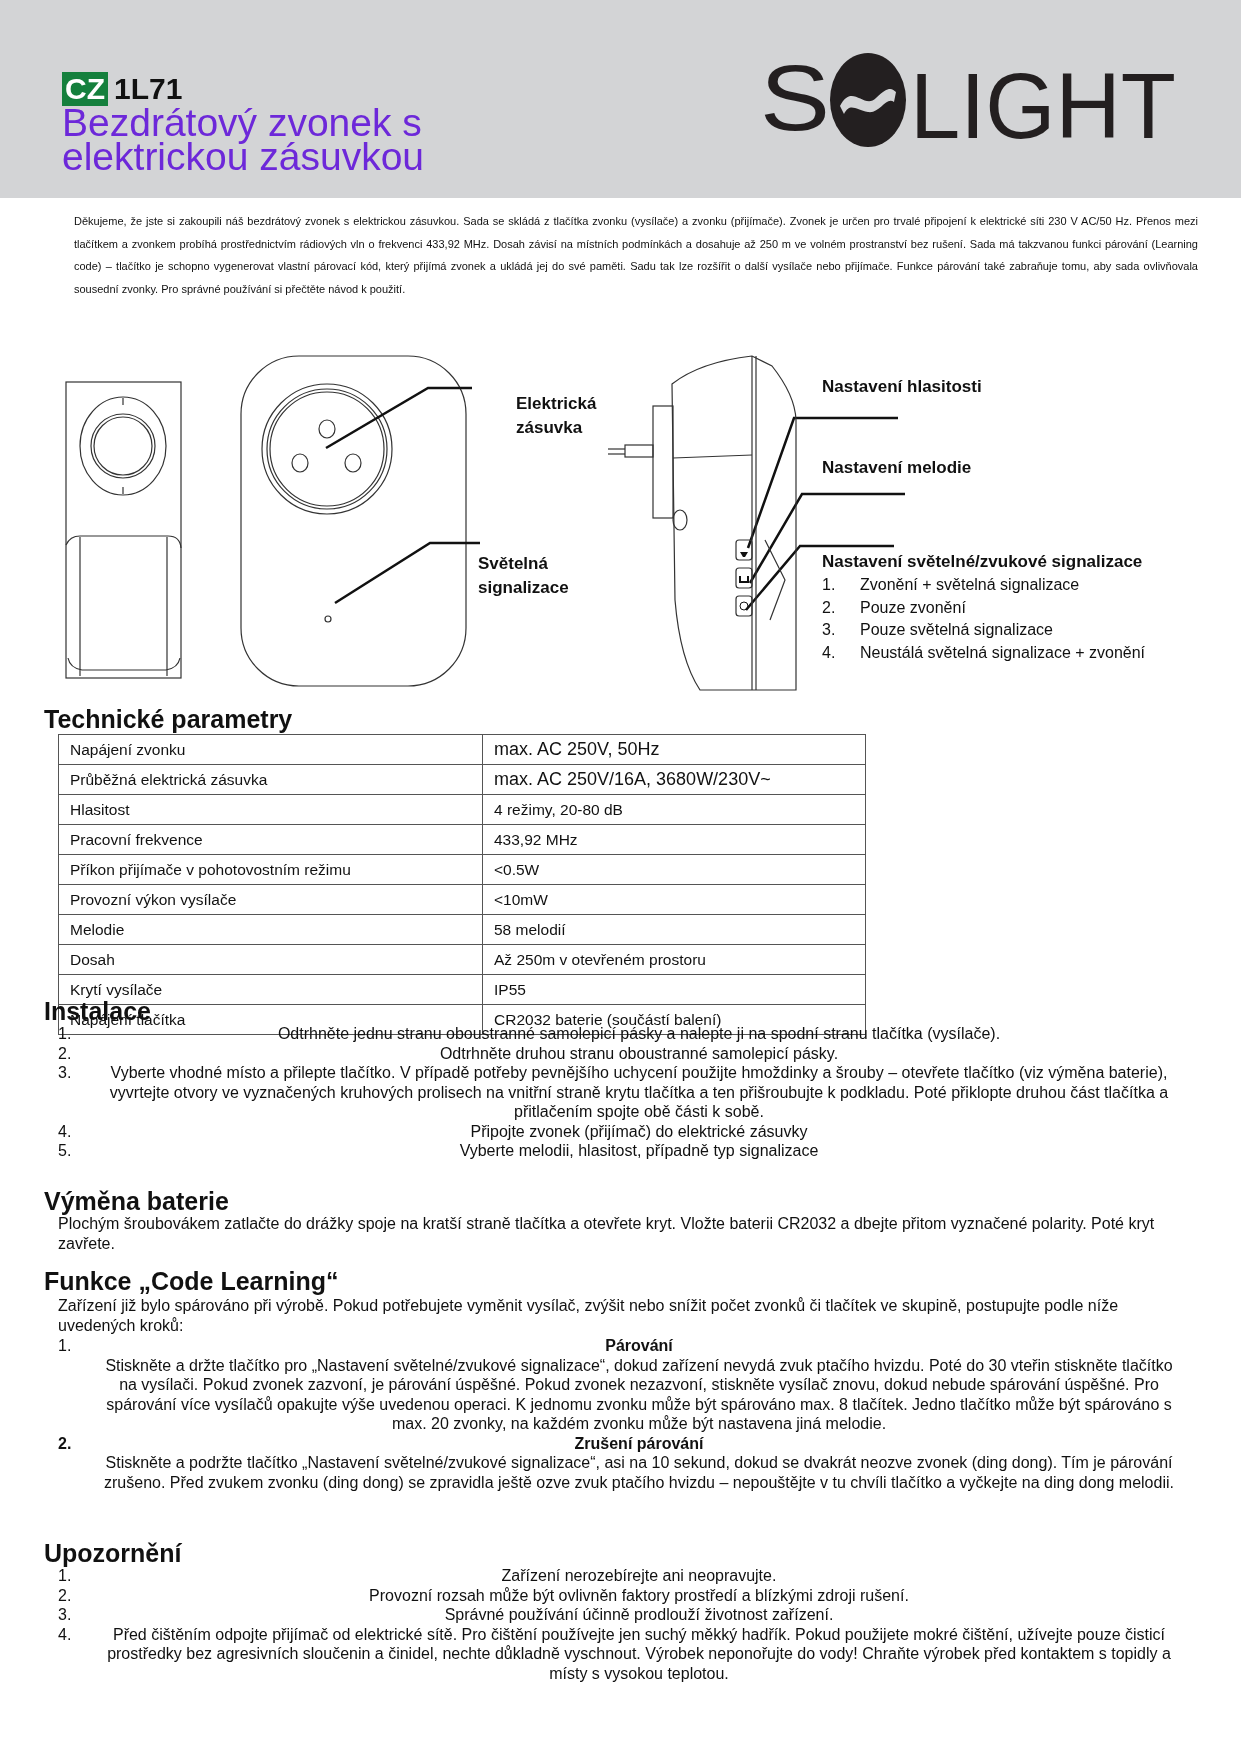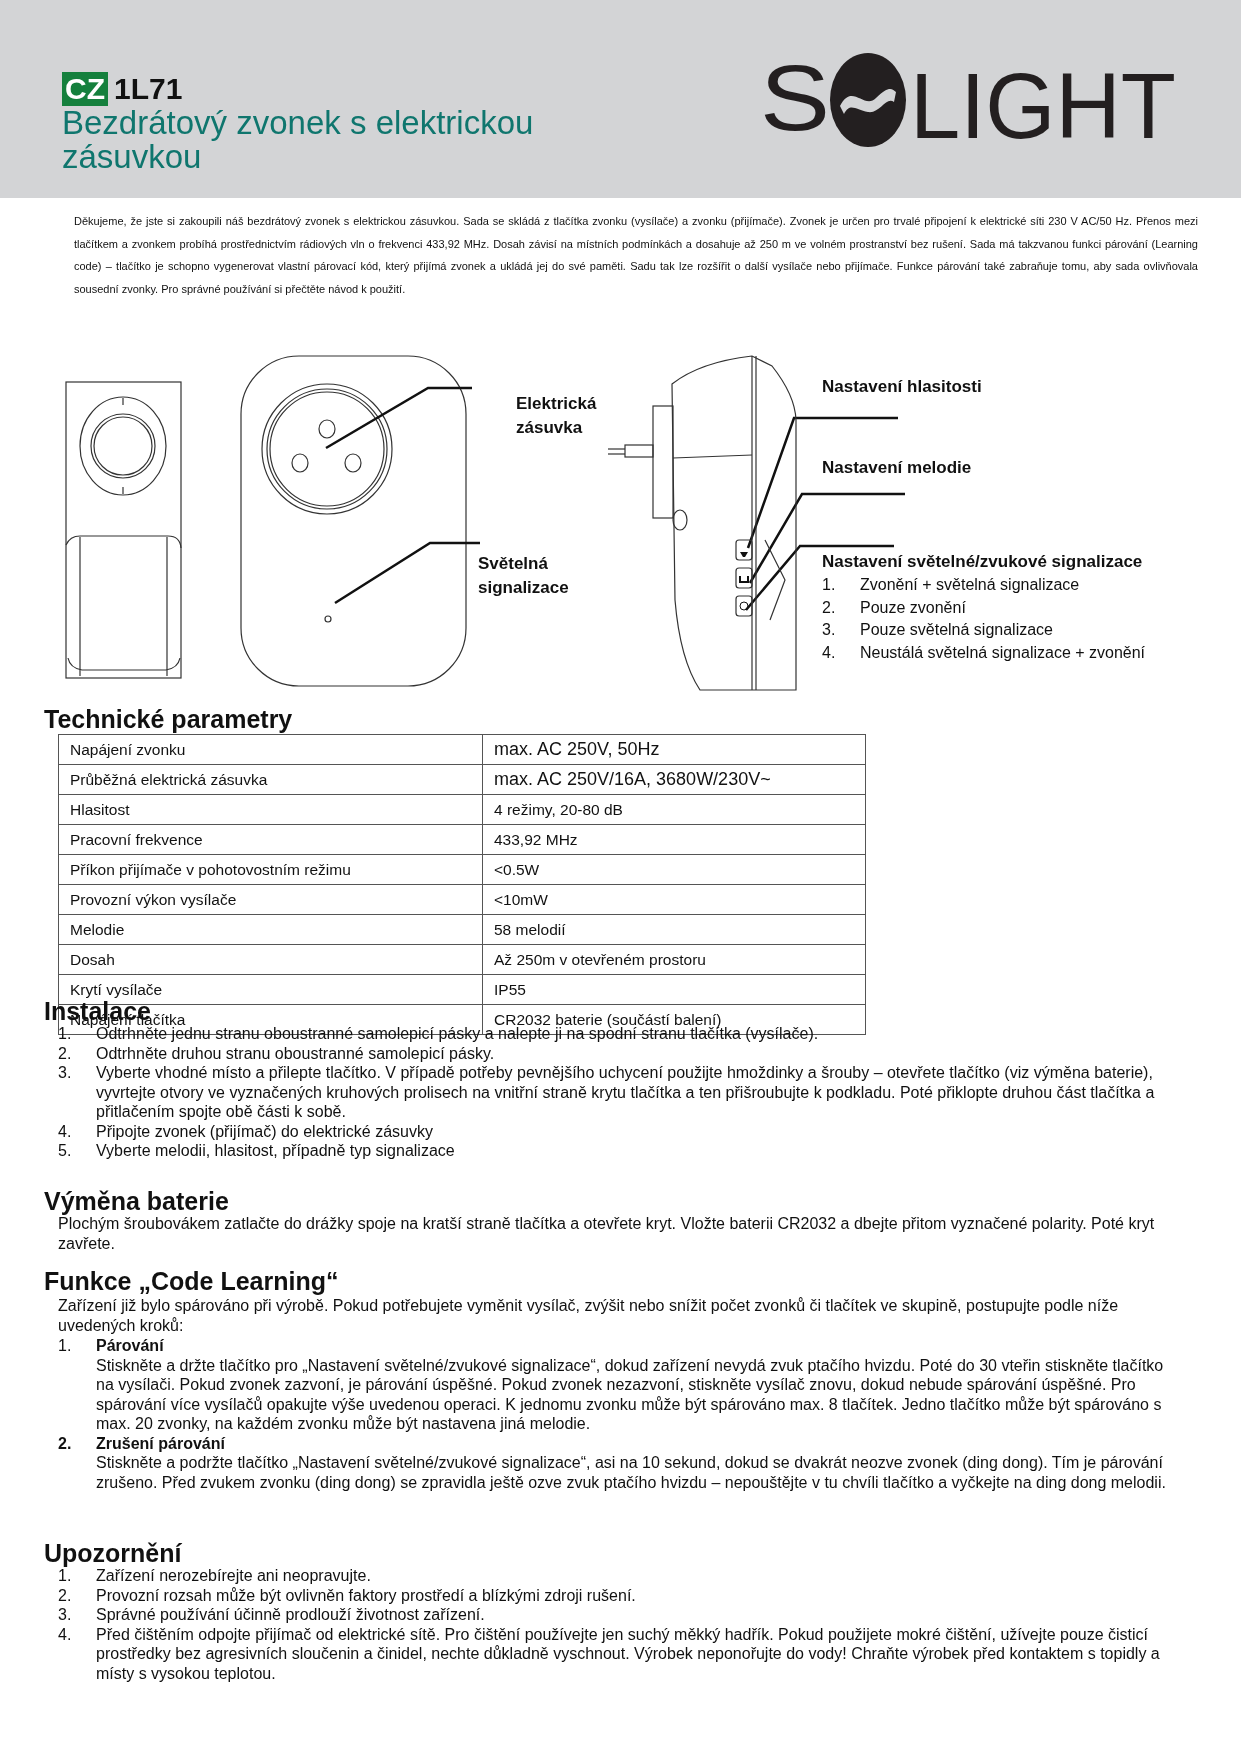--- a/index.html
+++ b/index.html
@@ -2,42 +2,42 @@
 <html><head>
 <meta charset="utf-8">
 <style>
   * { box-sizing: border-box; margin: 0; padding: 0; }
   html, body { width: 1241px; height: 1754px; background: #ffffff; }
   body { font-family: "Liberation Sans", sans-serif; color: #111; position: relative; overflow: hidden; }
 
   .header { position: absolute; left: 0; top: 0; width: 1241px; height: 198px; background: #d3d4d6; }
   .hdr-model { position: absolute; left: 62px; top: 72px; font-size: 30px; font-weight: bold; line-height: 34px; display: flex; align-items: center; }
   .cz-badge { background: #15803d; color: #fff; padding: 0 3px; margin-right: 6px; }
-  .hdr-title { position: absolute; left: 62px; top: 106px; width: 520px; font-size: 33px; line-height: 34px; color: #0f766e; }
+  .hdr-title { position: absolute; left: 62px; top: 106px; width: 520px; font-size: 39px; line-height: 34px; color: #6d28d9; }
   .logo { position: absolute; left: 760px; top: 52px; width: 420px; height: 96px; }
 
   .intro { position: absolute; left: 74px; top: 210px; width: 1124px; font-size: 11px; line-height: 22.6px; text-align: justify; }
 
   .figures { position: absolute; left: 0; top: 350px; width: 1241px; height: 345px; }
   .lbl { position: absolute; font-size: 17px; font-weight: bold; line-height: 24px; }
   .sig-list { position: absolute; left: 822px; top: 574px; font-size: 16px; line-height: 22.6px; }
   .sig-list li { list-style: none; display: flex; }
   .sig-list .num { width: 38px; }
 
   h2.sec { position: absolute; left: 44px; font-size: 25px; font-weight: bold; line-height: 26px; }
 
   table.tech { position: absolute; left: 58px; top: 734px; width: 808px; border-collapse: collapse; font-size: 15.5px; }
   table.tech td { border: 1.5px solid #555; height: 23.7px; padding: 4px 11px; line-height: 21px; }
   table.tech td.k { width: 424px; }
   table.tech td.v.big { font-size: 18px; }
 
   ol.steps { position: absolute; left: 58px; width: 1124px; font-size: 16px; line-height: 19.5px; list-style: none; }
   ol.steps li { display: flex; }
   ol.steps li .n { width: 38px; flex: 0 0 38px; }
-  ol.steps li .t { flex: 1; }
+  ol.steps li .t { flex: 1; text-align: center; }
 
   .para { position: absolute; left: 58px; width: 1124px; font-size: 16px; line-height: 19.5px; }
   .sub-h { font-weight: bold; }
 </style>
 </head>
 <body>
 
 <div class="header">
   <div class="hdr-model">
     <span class="cz-badge">CZ</span>

